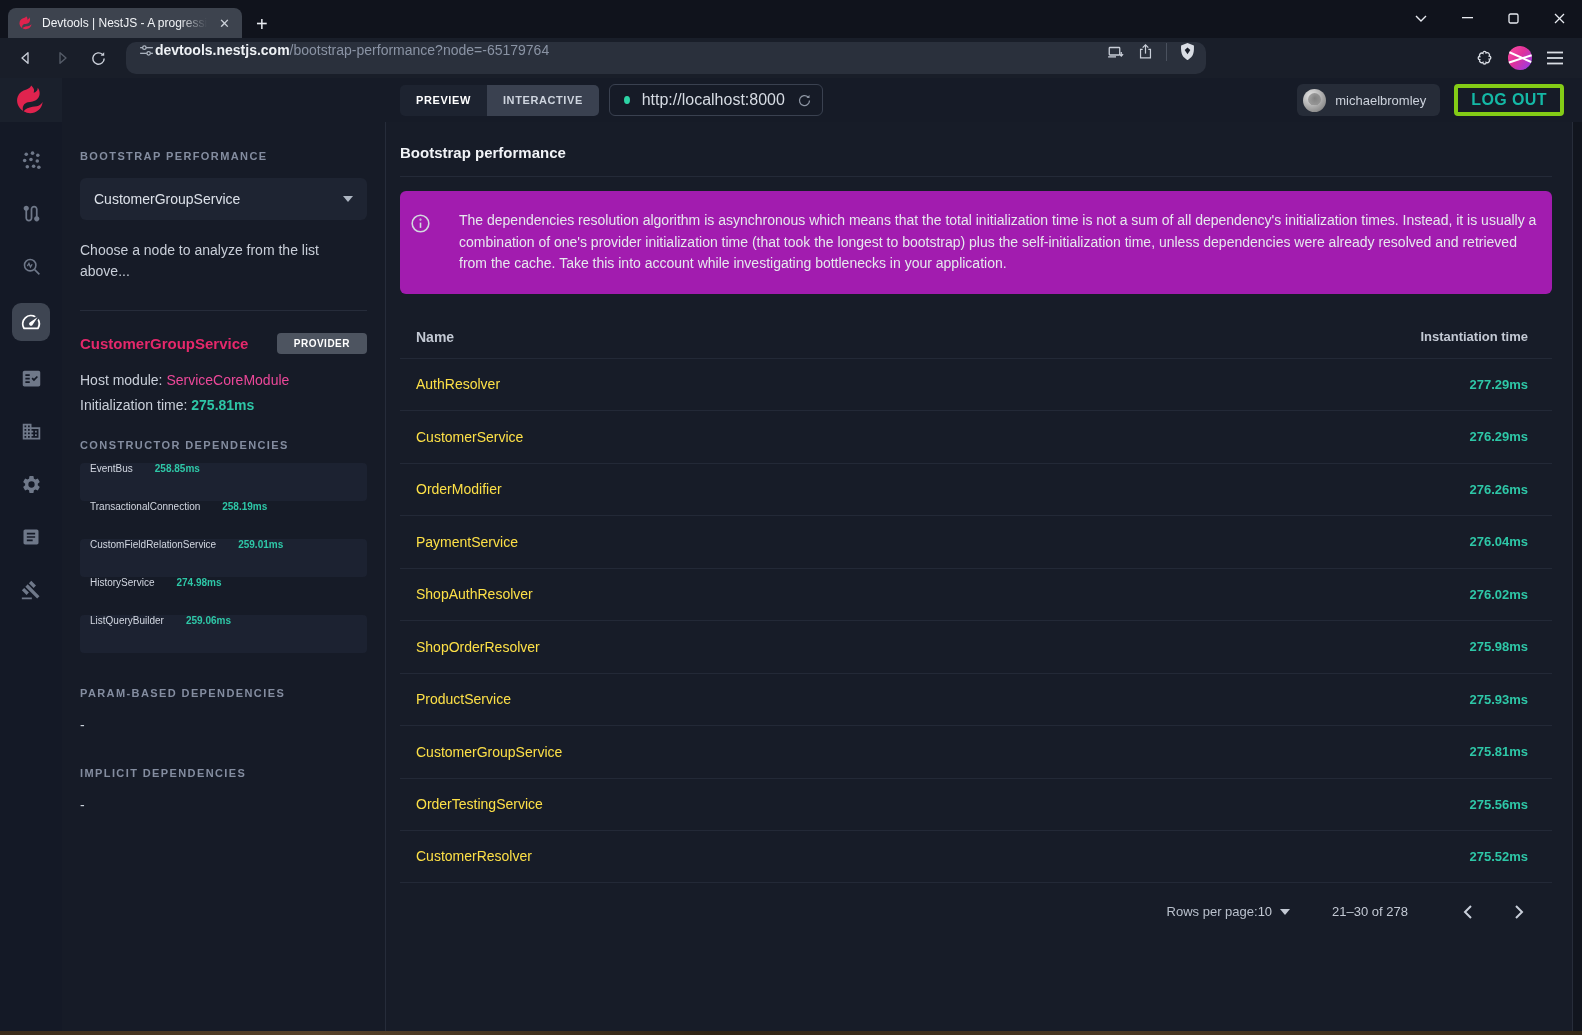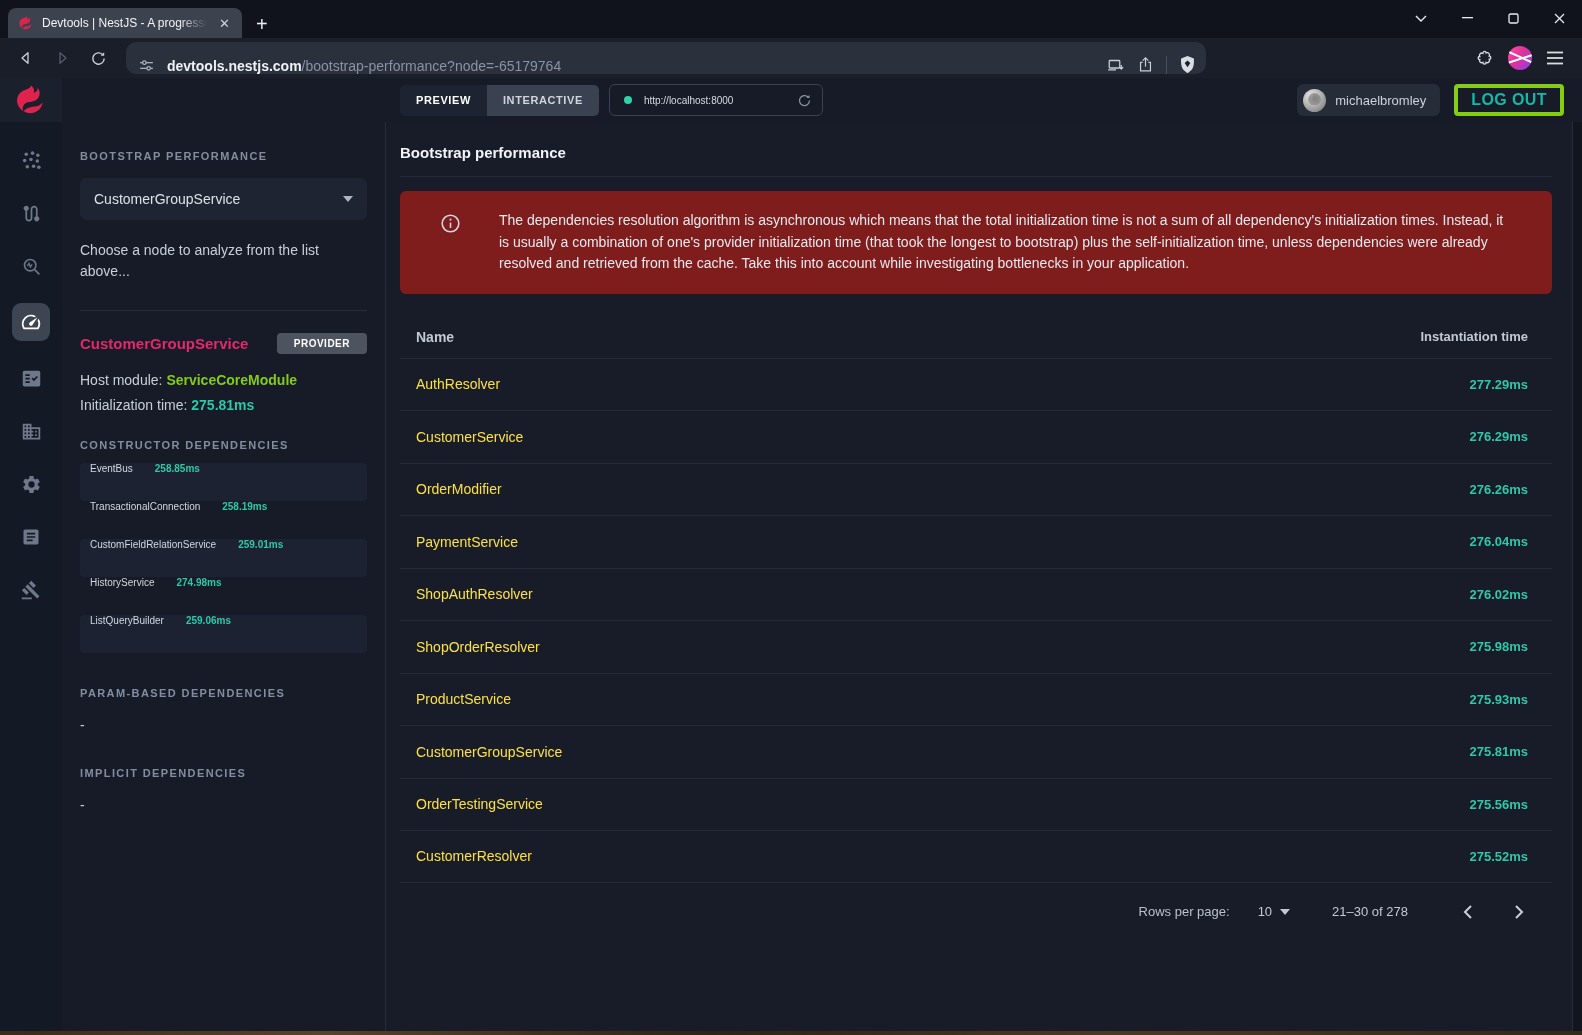--- a/index.html
+++ b/index.html
@@ -18,21 +18,21 @@
   .tab-title::after { content:""; position:absolute; right:0; top:0; bottom:0; width:28px;
          background:linear-gradient(90deg, rgba(61,67,78,0), #3d434e); }
   .tab-close { color:#cdd2da; font-size:13px; line-height:1; padding:2px 4px; border-radius:4px; }
   .newtab-btn { color:#e8ebf1; font-size:20px; font-weight:400; margin:0 0 4px 14px; line-height:1; }
   .win-controls { position:absolute; right:0; top:0; height:36px; display:flex; align-items:center; }
   .win-btn { width:46px; height:36px; display:flex; align-items:center; justify-content:center; color:#e8ebf1; }
 
   .toolbar { height:40px; background:#191e29; display:flex; align-items:center; padding:0 10px; gap:4px; }
   .nav-btn { width:32px; height:32px; display:flex; align-items:center; justify-content:center; border-radius:6px; }
   .urlbar { flex:1; max-width:1080px; height:32px; margin-left:8px; background:#2a303c; border-radius:10px;
-            display:flex; align-items:flex-end; padding:0 10px 0 12px; gap:12px; }
+            display:flex; align-items:flex-start; padding:0 10px 0 12px; gap:0; }
   .url-text { flex:1; font-size:14px; color:#8a93a4; white-space:nowrap; overflow:hidden; }
   .url-text b { color:#eef1f5; font-weight:700; }
   .urlbar-icons { display:flex; align-items:center; gap:12px; }
   .vdivider { width:1px; height:18px; background:#4a515e; }
   .toolbar-right { display:flex; align-items:center; gap:14px; margin-left:auto; padding-right:8px; }
   .avatar-browser { width:24px; height:24px; border-radius:50%;
       background:linear-gradient(130deg,#ff4fa0 0%,#e0319b 45%,#8e3df0 100%); position:relative; overflow:hidden; }
   .avatar-browser::before, .avatar-browser::after { content:""; position:absolute; left:-4px; right:-4px; height:2px; background:#fff; top:10px; }
   .avatar-browser::before { transform:rotate(24deg); }
   .avatar-browser::after { transform:rotate(-18deg); top:12px; }
@@ -41,21 +41,21 @@
   .app { position:absolute; top:78px; left:0; right:0; bottom:4px; display:flex; flex-direction:column; background:#171c28; }
   .app-header { height:44px; background:#161b27; display:flex; align-items:center; flex:0 0 44px; }
   .logo-box { width:62px; height:44px; background:#1a202c; display:flex; align-items:center; justify-content:center; }
   .toggle-group { display:flex; margin-left:338px; border-radius:5px; overflow:hidden; height:31px; }
   .toggle-btn { padding:0 16px; font-size:11px; font-weight:700; letter-spacing:.6px;
                 display:flex; align-items:center; background:#1d2330; color:#fff; }
   .toggle-btn.alt { background:#3a4150; color:#cfd5df; }
   .preview-url { height:32px; margin-left:10px; width:214px; border:1px solid #3a4150; border-radius:6px;
                  display:flex; align-items:center; padding:0 10px 0 14px; gap:12px; }
   .status-dot { width:8px; height:8px; border-radius:50%; background:#2dd3a5; }
-  .preview-url-text { flex:1; font-size:10px; color:#d6dbe3; }
+  .preview-url-text { flex:1; font-size:16px; color:#d6dbe3; }
   .user-pill { margin-left:auto; height:32px; background:#262c38; border-radius:6px; display:flex; align-items:center;
                gap:9px; padding:0 14px 0 6px; }
   .avatar-user { width:23px; height:23px; border-radius:50%;
       background:radial-gradient(circle at 35% 30%, #e6e6e6 0%, #b9b9b9 40%, #6e6e6e 100%); position:relative; overflow:hidden; }
   .avatar-user::after { content:""; position:absolute; left:5px; top:4px; width:13px; height:13px; border-radius:50%;
       background:radial-gradient(circle at 50% 40%, #555 0%, #888 70%, transparent 72%); opacity:.65; }
   .user-name { font-size:13px; color:#ccd2dc; }
   .logout-btn { margin:0 18px 0 14px; height:32px; padding:0 13px; border:4px solid #84cc16; border-radius:4px;
                 color:#14b8a6; font-size:16px; font-weight:700; letter-spacing:.4px; display:flex; align-items:center; background:transparent; }
 
@@ -74,49 +74,49 @@
   .caret-down { width:0; height:0; border-left:5px solid transparent; border-right:5px solid transparent;
                 border-top:6px solid #aeb6c2; margin-left:auto; }
   .hint { margin-top:20px; font-size:14px; line-height:21px; color:#c9cfd9; }
   .panel-divider { height:1px; background:#262c3a; margin:28px 0 0 0; }
   .node-head { margin-top:22px; display:flex; align-items:center; }
   .node-name { font-size:15px; font-weight:700; color:#e5286b; }
   .badge { margin-left:auto; background:#4d5460; color:#fff; font-size:10px; font-weight:700; letter-spacing:.5px;
            padding:5px 17px; border-radius:4px; }
   .kv { margin-top:18px; font-size:14px; color:#c9cfd9; }
   .kv + .kv { margin-top:9px; }
-  .kv b { color:#84cc16; font-weight:700; }
+  .kv b { color:#ec4899; font-weight:400; }
   .kv .teal { color:#2ec7a7; font-weight:700; }
   .deps-title { margin-top:26px; }
   .dep-list { margin-top:12px; }
   .dep-row { height:38px; display:flex; align-items:flex-start; padding:0 10px; font-size:10px; color:#d2d7e1; gap:22px; border-radius:4px; }
   .dep-list div.dep-row:nth-of-type(odd) { background:#1c2231; }
   .dep-time { color:#2ec7a7; font-weight:700; }
   .empty-dash { margin-top:18px; font-size:14px; color:#c9cfd9; }
 
   
   .main { flex:1; padding:22px 20px 0 14px; min-width:0; }
   .main-title { font-size:15px; font-weight:700; color:#f1f3f7; }
   .main-divider { height:1px; background:#242a38; margin-top:15px; }
-  .info-box { margin-top:14px; background:#7f1d1d; border-radius:6px; padding:19px 40px; display:flex; gap:38px; align-items:flex-start; }
+  .info-box { margin-top:14px; background:#a21caf; border-radius:6px; padding:19px 10px; display:flex; gap:28px; align-items:flex-start; }
   .info-icon { flex:0 0 auto; margin-top:3px; color:#d3d7df; }
   .info-text { font-size:14px; line-height:21.5px; color:#e6e9ee; }
 
   .table { margin-top:22px; }
   .t-head { display:flex; align-items:center; height:42px; font-size:13px; font-weight:700; color:#c3c9d4;
             padding:0 24px 0 16px;text-align:right; }
   .t-head .col-time, .t-row .col-time { margin-left:auto; }
   .t-row { display:flex; align-items:center; height:52.5px; border-top:1px solid #232937; padding:0 24px 0 16px; }
   .t-row:last-of-type { border-bottom:1px solid #232937; }
   .col-name { font-size:14px; color:#fde047; }
   .col-time { font-size:13px; font-weight:700; color:#2ec7a7; }
 
   .pagination { margin-top:9px; height:40px; display:flex; align-items:center; justify-content:flex-end;
                 font-size:13px; color:#b9c0cc; padding-right:18px; }
-  .rpp-label { margin-right:28px; }
+  .rpp-label { margin-right:0; }
   .rpp-value { display:flex; align-items:center; gap:8px; margin-right:42px; color:#c3c9d4; }
   .rpp-value .caret-down { border-top-color:#c3c9d4; margin-left:0; }
   .range-label { margin-right:44px; color:#c3c9d4; }
   .page-btn { width:30px; height:30px; display:flex; align-items:center; justify-content:center; color:#c9cfda; }
   .page-btn + .page-btn { margin-left:22px; }
 
   .page-scrollbar { width:10px; background:#11151e; border-left:1px solid #272d3a; }
 
   .desktop-strip { position:absolute; left:0; right:0; bottom:0; height:4px;
     background:linear-gradient(90deg,#3a2b1a,#57422a 20%,#2e2315 45%,#4a3823 70%,#342817 100%); }

